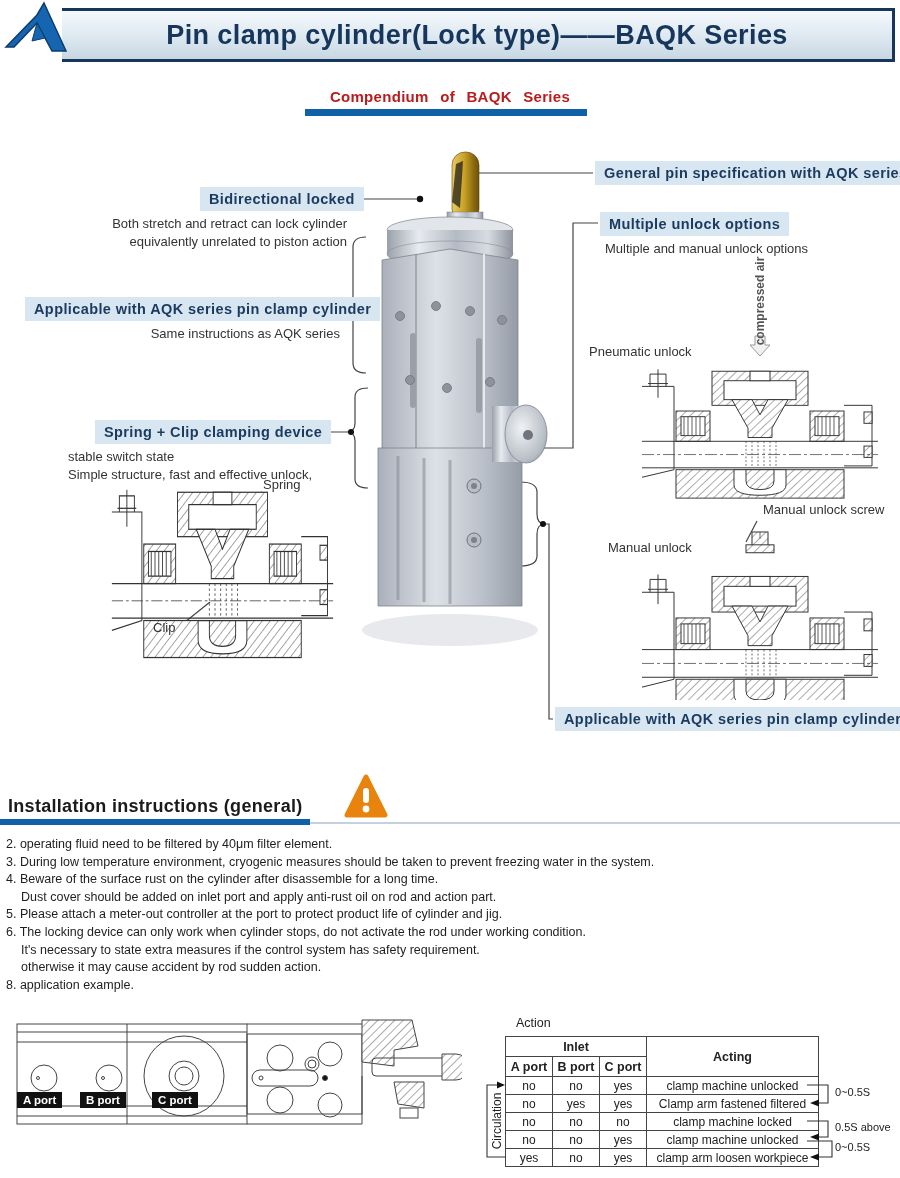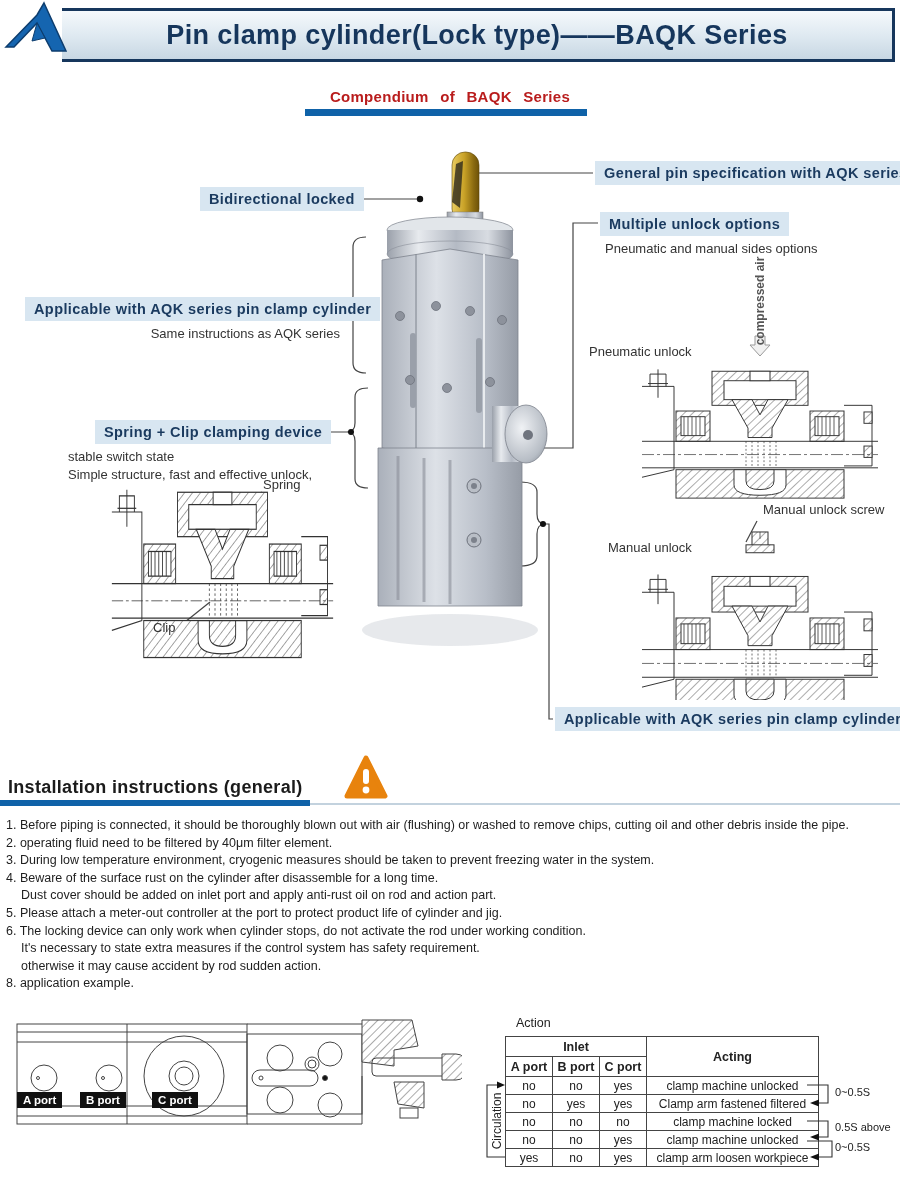--- a/index.html
+++ b/index.html
@@ -25,21 +25,21 @@
   .figure{top:130px;left:0;width:900px;height:630px}
   .callout{position:absolute;background:#d8e6f1;color:#1a3a5f;font-weight:bold;font-size:14.5px;
     line-height:20px;padding:2px 9px;letter-spacing:.4px;white-space:nowrap}
   .note{position:absolute;font-size:13px;color:#333;line-height:1.42}
   .small-label{position:absolute;font-size:13px;color:#333;white-space:nowrap}
   .air-label{position:absolute;left:715px;top:164px;width:90px;height:14px;
     font-size:12px;font-weight:bold;color:#555;text-align:center;white-space:nowrap;
     transform:rotate(-90deg)}
 
   
-  .install{top:765px;left:0;width:900px;height:245px}
+  .install{top:784px;left:0;width:900px;height:245px}
   .install-head{position:absolute;left:8px;top:12px;font-size:18px;font-weight:bold;color:#1b1b1b;letter-spacing:.3px}
   .install-line-light{position:absolute;left:0;top:38px;width:900px;height:2px;background:#c3d2de}
   .install-bar{position:absolute;left:0;top:35px;width:310px;height:6px;background:#0f62a8}
   .warn{position:absolute;left:344px;top:-10px}
   .inst{position:absolute;left:6px;top:52px;width:890px;font-size:12.5px;line-height:17.6px;color:#1e1e1e}
   .inst div{white-space:nowrap}
   .inst .indent{padding-left:15px}
 
   
   .application{top:1008px;left:0;width:900px;height:170px}
@@ -250,22 +250,26 @@
         <rect x="106" y="15" width="28" height="8" fill="url(#h)"></rect>
         <line x1="120" y1="2" x2="120" y2="9" stroke-width="0.7"></line>
       </g>
       <g transform="translate(0,22)">
         <use href="#xsec"></use>
       </g>
     </svg>
 
     <span class="callout" style="left:595px;top:31px">General pin specification with AQK series</span>
     <span class="callout" style="left:200px;top:57px">Bidirectional locked</span>
+    <div class="note" style="left:60px;top:85px;width:287px;text-align:right">
+      <div>Both stretch and retract can lock cylinder</div>
+      <div>equivalently unrelated to piston action</div>
+    </div>
     <span class="callout" style="left:600px;top:82px">Multiple unlock options</span>
-    <span class="note" style="left:605px;top:110px">Pneumatic and manual sides options</span>
+    <span class="note" style="left:605px;top:110px">Multiple and manual unlock options</span>
     <span class="callout" style="left:25px;top:167px">Applicable with AQK series pin clamp cylinder</span>
     <div class="note" style="left:140px;top:195px;width:200px;text-align:right">Same instructions as AQK series</div>
     <span class="callout" style="left:95px;top:290px">Spring + Clip clamping device</span>
     <div class="note" style="left:68px;top:318px;width:290px">
       <div>stable switch state</div>
       <div>Simple structure, fast and effective unlock,</div>
     </div>
 
     <span class="air-label">compressed air</span>
     <span class="small-label" style="left:589px;top:214px">Pneumatic unlock</span>
@@ -282,21 +286,20 @@
     <div class="warn">
       <svg width="44" height="46" viewBox="0 0 44 46">
         <polygon points="22,3 41,41 3,41" fill="#e8830d" stroke="#e8830d" stroke-width="5" stroke-linejoin="round"></polygon>
         <rect x="19" y="14" width="6" height="15" rx="3" fill="#fff"></rect>
         <circle cx="22" cy="35" r="3.4" fill="#fff"></circle>
       </svg>
     </div>
     <div class="install-line-light"></div>
     <div class="install-bar"></div>
     <div class="inst">
-      <div>1. Before piping is connected, it should be thoroughly blown out with air (flushing) or washed to remove chips, cutting oil and other debris inside the pipe.</div>
       <div>2. operating fluid need to be filtered by 40μm filter element.</div>
       <div>3. During low temperature environment, cryogenic measures should be taken to prevent freezing water in the system.</div>
       <div>4. Beware of the surface rust on the cylinder after disassemble for a long time.</div>
       <div class="indent">Dust cover should be added on inlet port and apply anti-rust oil on rod and action part.</div>
       <div>5. Please attach a meter-out controller at the port to protect product life of cylinder and jig.</div>
       <div>6. The locking device can only work when cylinder stops, do not activate the rod under working condition.</div>
       <div class="indent">It's necessary to state extra measures if the control system has safety requirement.</div>
       <div class="indent">otherwise it may cause accident by rod sudden action.</div>
       <div>8. application example.</div>
     </div>

